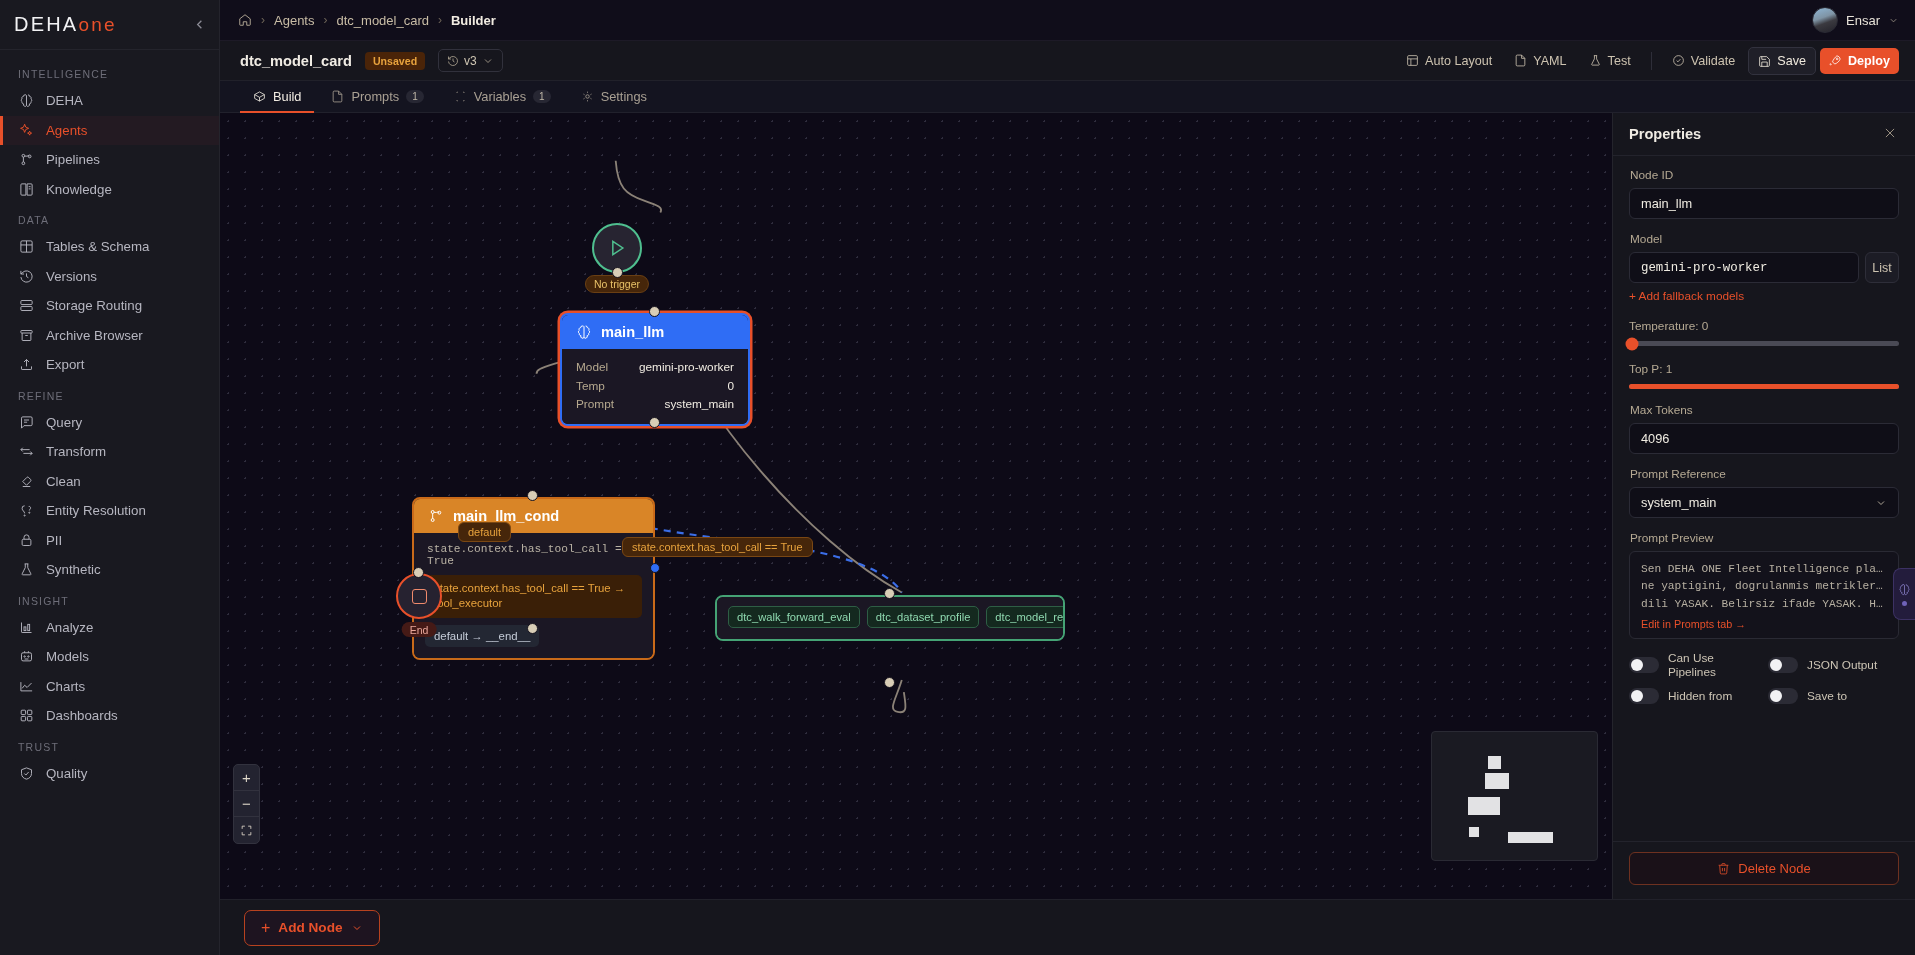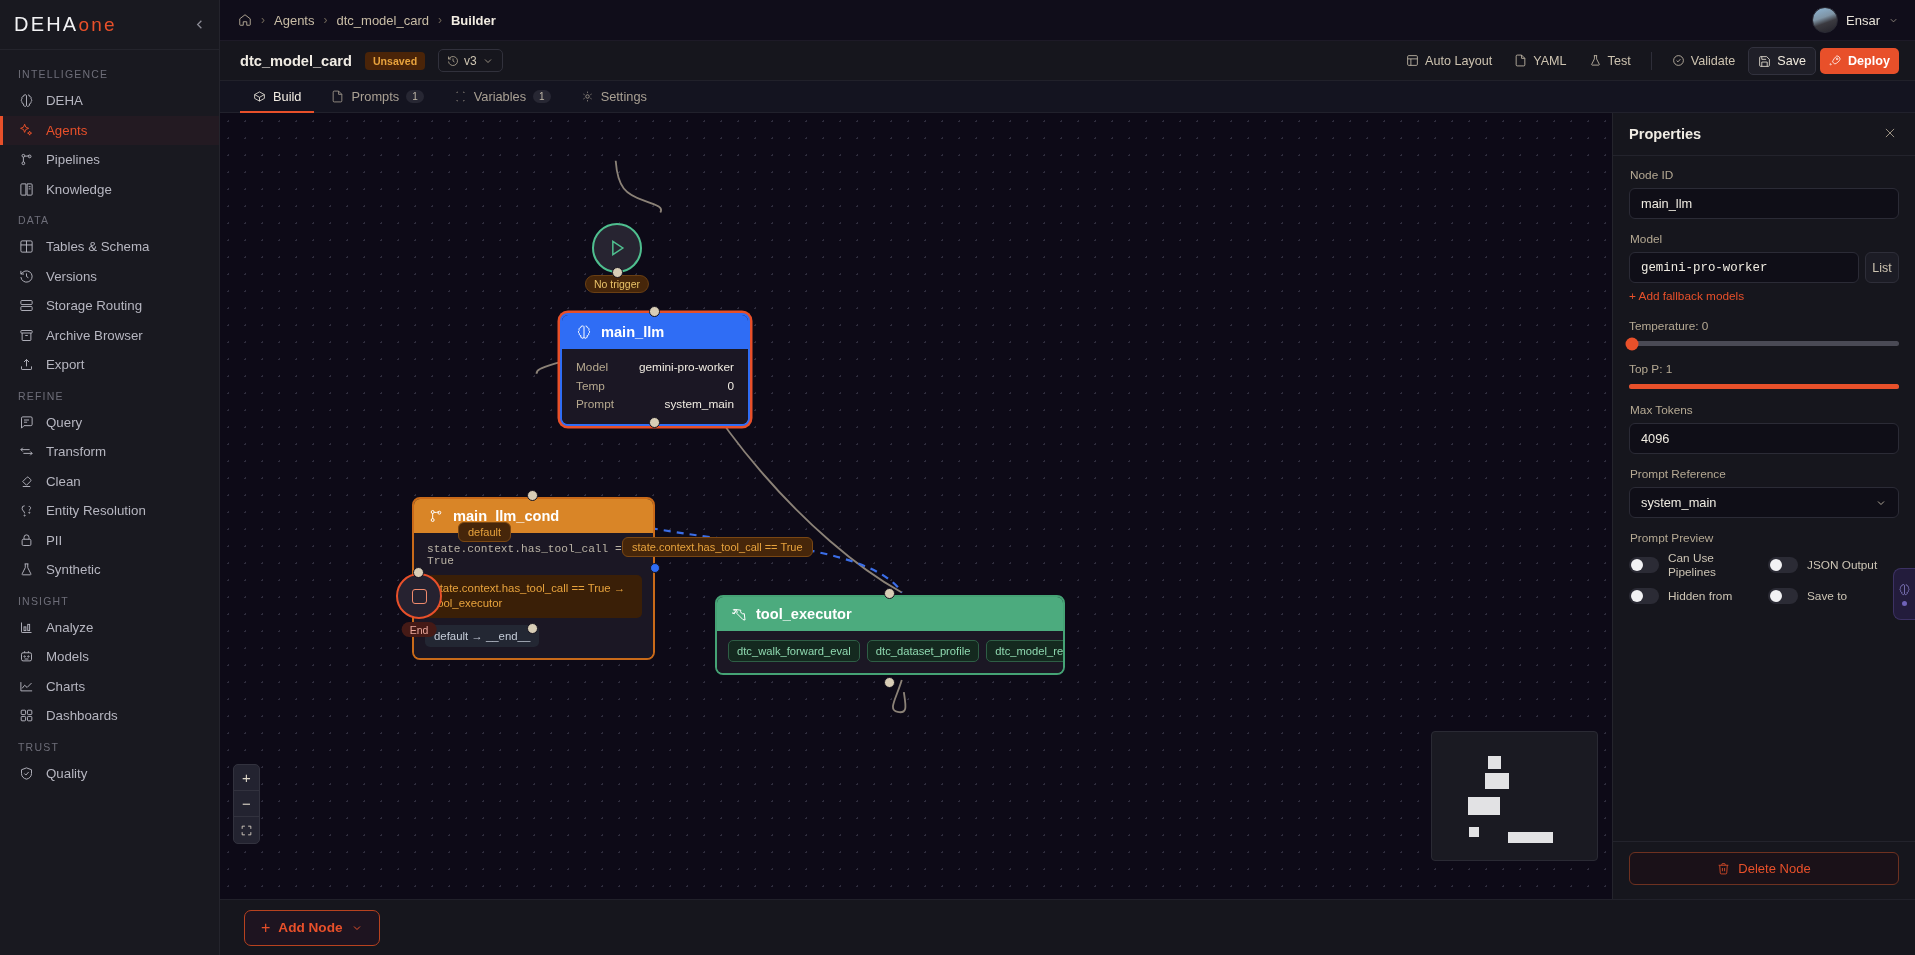--- a/index.html
+++ b/index.html
@@ -768,26 +768,20 @@
         <div class="node" style="left:176px; top:460px;">
           <div class="node-end">
             <div class="sq"></div>
           </div>
           <div class="port" style="left:17px; top:-6px;"></div>
           <div class="chip-end">End</div>
         </div>
 
         <div class="node" style="left:495px; top:482px;">
           <div class="nodebox node-tool">
-            <div class="hdr">
-              <svg viewBox="0 0 24 24">
-                  <path d="M14.7 6.3a4 4 0 0 0 5.2 5.2L21 21l-3-0.6-9.3-9.3A4 4 0 0 0 3.5 5.5l3 3-1.4 3.2-3.1-1.2a4 4 0 0 0 5.2-5.2z"></path>
-                </svg>
-              <span>tool_executor</span>
-            </div>
             <div class="bdy">
               <span class="tool-chip">dtc_walk_forward_eval</span>
               <span class="tool-chip">dtc_dataset_profile</span>
               <span class="tool-chip">dtc_model_register</span>
             </div>
           </div>
           <div class="port" style="left:169px; top:-7px;"></div>
           <div class="port" style="left:169px; top:82px;"></div>
         </div>
 
@@ -856,20 +850,26 @@
 
           <div class="fl">Prompt Reference</div>
           <div class="select">
             <span>system_main</span>
             <svg viewBox="0 0 24 24">
                 <polyline points="6 9 12 15 18 9"></polyline>
               </svg>
           </div>
 
           <div class="fl">Prompt Preview</div>
+          <div class="preview-box">
+            <div class="preview-line">Sen DEHA ONE Fleet Intelligence pla…</div>
+            <div class="preview-line">ne yaptigini, dogrulanmis metrikler…</div>
+            <div class="preview-line">dili YASAK. Belirsiz ifade YASAK. H…</div>
+            <span class="preview-link">Edit in Prompts tab →</span>
+          </div>
 
           <div class="toggles">
             <div class="tg">
               <span class="tg-sw"></span>
               <span class="tg-lbl">Can Use Pipelines</span>
             </div>
             <div class="tg">
               <span class="tg-sw"></span>
               <span class="tg-lbl">JSON Output</span>
             </div>

